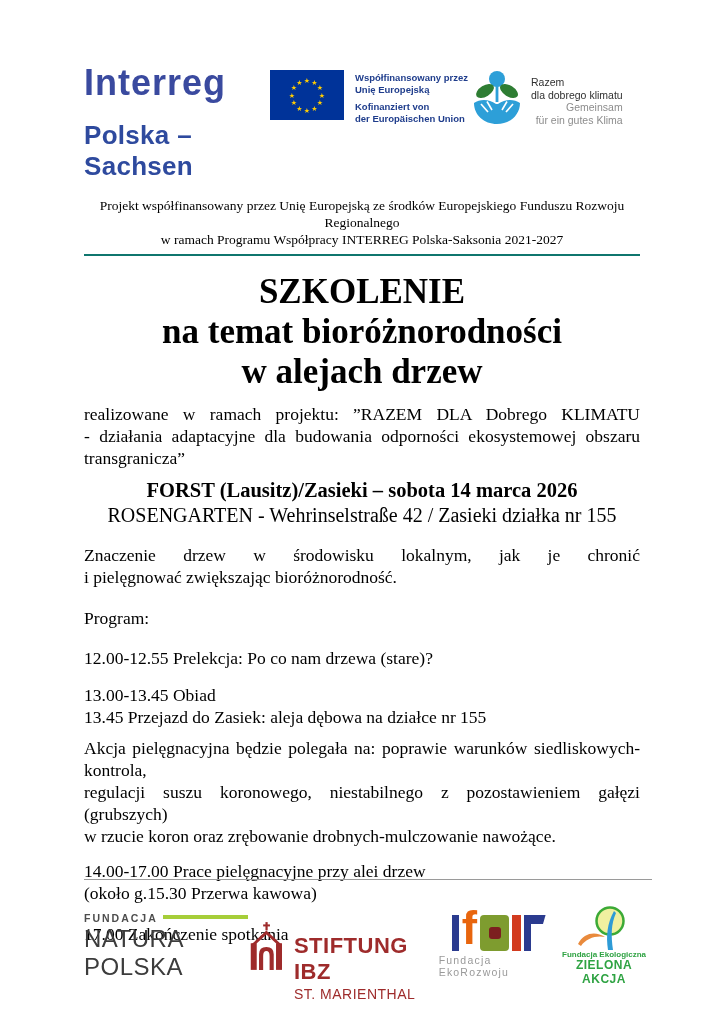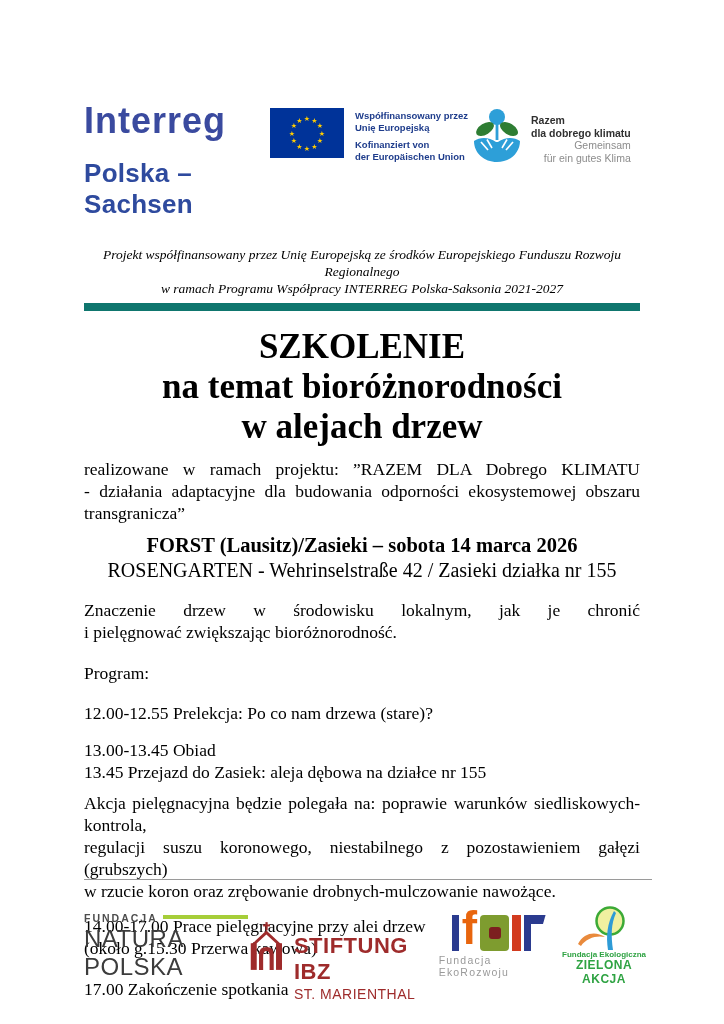--- a/index.html
+++ b/index.html
@@ -1,47 +1,47 @@
 <!DOCTYPE html>
 <html><head>
 <meta charset="utf-8">
 <style>
   html,body{margin:0;padding:0;background:#888;}
   .page{
     position:relative;width:724px;height:1024px;margin:0 auto;
     background:#ffffff;overflow:hidden;
     font-family:"Liberation Serif",serif;color:#000;
   }
-  .content{padding:102px 84px 0 84px;}
+  .content{padding:64px 84px 0 84px;}
 
   
   .header{display:flex;align-items:flex-start;}
   .interreg-block{width:186px;flex:0 0 auto;}
   .interreg-word{
     font-family:"Liberation Sans",sans-serif;font-weight:bold;
     font-size:36px;line-height:38px;color:#3A4A9F;letter-spacing:1px;
   }
   .interreg-program{
     font-family:"Liberation Sans",sans-serif;font-weight:bold;
     font-size:26px;color:#2E4A9E;margin-top:18px;letter-spacing:0.3px;
   }
   .eu-block{display:flex;gap:11px;margin-left:0;margin-top:6px;flex:0 0 auto;}
   .eu-flag{display:block;}
   .eu-text{font-family:"Liberation Sans",sans-serif;font-weight:bold;
     font-size:9.5px;line-height:12px;color:#1F3D8C;padding-top:2px;}
   .eu-text .grp{margin-bottom:5px;}
   .klima-block{margin-left:auto;display:flex;gap:9px;margin-top:6px;width:168px;flex:0 0 auto;}
   .klima-text{font-family:"Liberation Sans",sans-serif;font-size:10.5px;line-height:12.5px;padding-top:6px;}
-  .klima-pl{font-weight:bold;color:#303030;}
+  .klima-pl{font-weight:normal;color:#303030;}
   .klima-de{color:#8C8C8C;text-align:right;}
 
   
   .funding-note{
-    margin-top:26px;text-align:center;font-size:13.5px;line-height:17px;
-    border-bottom:8px solid #0f766e;padding-bottom:6px;font-style:italic;
+    margin-top:15px;text-align:center;font-size:13.5px;line-height:17px;
+    border-bottom:2px solid #0f766e;padding-bottom:6px;
   }
 
   
   .main-title{margin-top:16px;text-align:center;font-weight:bold;font-size:35px;line-height:40px;}
 
   
   .body-text{font-size:17.5px;line-height:22px;}
   .jl{text-align:justify;text-align-last:justify;}
   .intro{margin-top:11px;}
   .event-date{margin-top:9px;text-align:center;font-weight:bold;font-size:20.5px;line-height:25px;}

